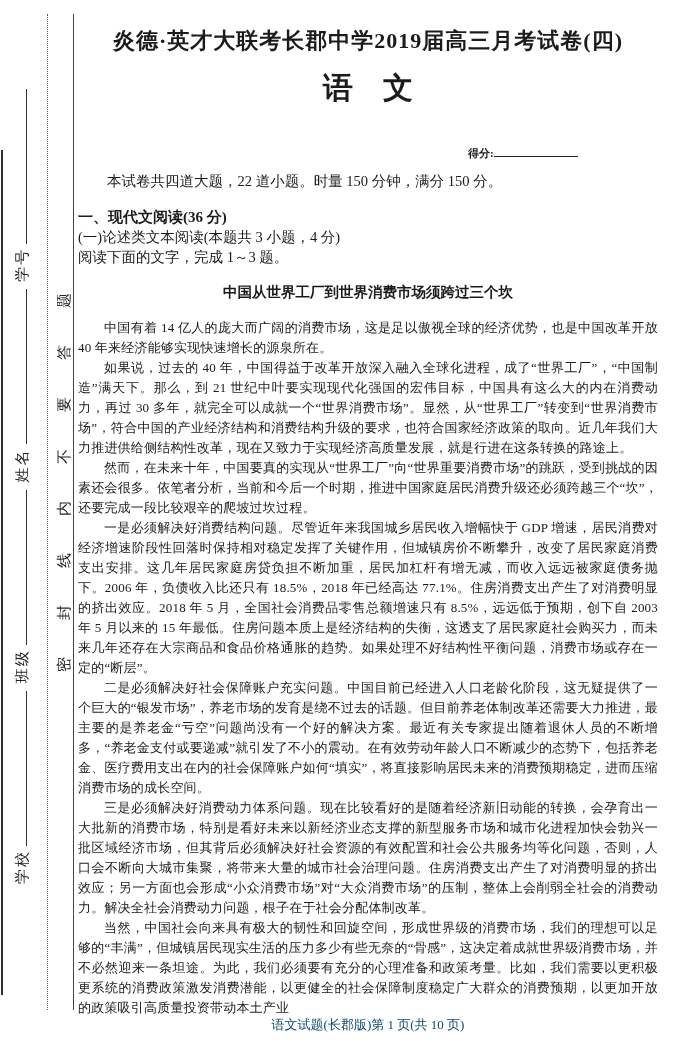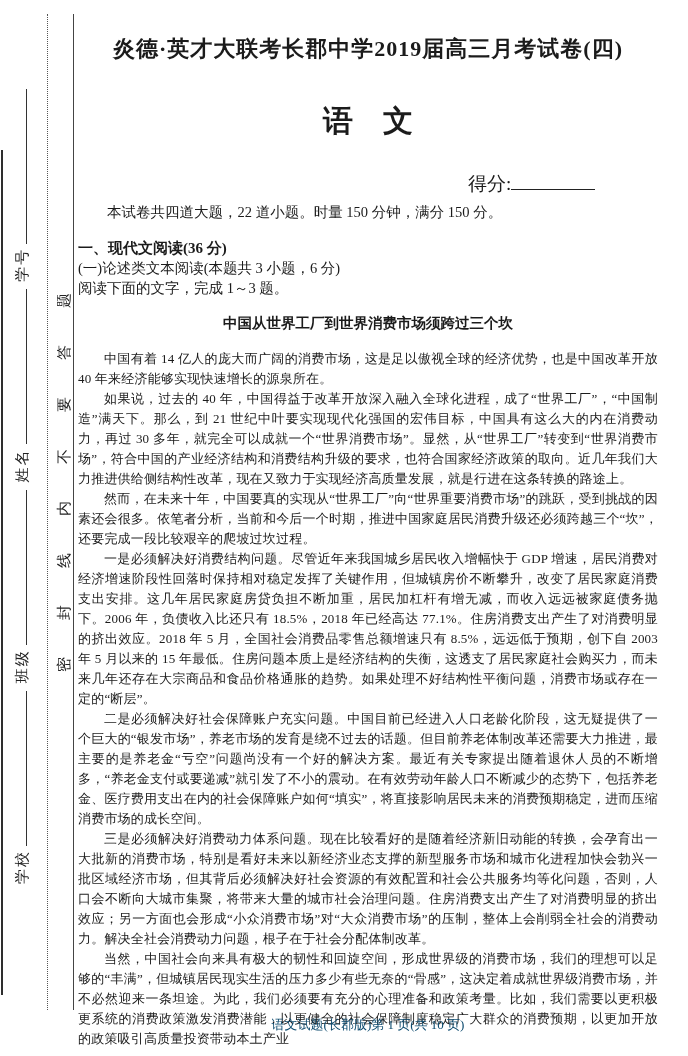--- a/index.html
+++ b/index.html
@@ -43,32 +43,32 @@
   .solid-line {
     position:absolute; left:73px; top:14px; height:996px; width:0;
     border-left:1px solid #444;
   }
 
   
   .content {
     position:absolute; left:78px; top:22px; width:580px;
   }
   .exam-title {
-    margin:12px; text-align:center;
+    margin:4px; text-align:center;
     font-size:22px; font-weight:bold; line-height:30px;
     letter-spacing:1px;
   }
   .subject-title {
-    margin:40px 0 0 0; text-align:center;
+    margin:15px 0 0 0; text-align:center;
     font-size:30px; font-weight:bold; line-height:34px;
     white-space:pre;
   }
   .score-row {
     margin:36px 0 0 390px;
-    font-size:19px; line-height:20px; font-weight:normal;
+    font-size:11px; line-height:20px; font-weight:bold;
   }
   .score-blank {
     display:inline-block; width:84px; height:15px;
     border-bottom:1px solid #222; vertical-align:baseline;
   }
   .exam-summary {
     margin:8px 0 0 0; text-indent:2em;
     font-size:14.5px; line-height:20px;
   }
   .section-heading {
@@ -115,21 +115,21 @@
     <h1 class="exam-title">炎德·英才大联考长郡中学2019届高三月考试卷(四)</h1>
     <h2 class="subject-title">语　文</h2>
 
     <div class="score-row">
       <span>得分:</span><span class="score-blank"></span>
     </div>
 
     <p class="exam-summary">本试卷共四道大题，22 道小题。时量 150 分钟，满分 150 分。</p>
 
     <h3 class="section-heading">一、现代文阅读(36 分)</h3>
-    <p class="subsection-heading">(一)论述类文本阅读(本题共 3 小题，6 分)</p>
+    <p class="subsection-heading">(一)论述类文本阅读(本题共 3 小题，4 分)</p>
     <p class="reading-instruction">阅读下面的文字，完成 1～3 题。</p>
 
     <h4 class="article-title">中国从世界工厂到世界消费市场须跨过三个坎</h4>
 
     <p class="body-para">中国有着 14 亿人的庞大而广阔的消费市场，这是足以傲视全球的经济优势，也是中国改革开放 40 年来经济能够实现快速增长的源泉所在。</p>
     <p class="body-para">如果说，过去的 40 年，中国得益于改革开放深入融入全球化进程，成了“世界工厂”，“中国制造”满天下。那么，到 21 世纪中叶要实现现代化强国的宏伟目标，中国具有这么大的内在消费动力，再过 30 多年，就完全可以成就一个“世界消费市场”。显然，从“世界工厂”转变到“世界消费市场”，符合中国的产业经济结构和消费结构升级的要求，也符合国家经济政策的取向。近几年我们大力推进供给侧结构性改革，现在又致力于实现经济高质量发展，就是行进在这条转换的路途上。</p>
     <p class="body-para">然而，在未来十年，中国要真的实现从“世界工厂”向“世界重要消费市场”的跳跃，受到挑战的因素还会很多。依笔者分析，当前和今后一个时期，推进中国家庭居民消费升级还必须跨越三个“坎”，还要完成一段比较艰辛的爬坡过坎过程。</p>
     <p class="body-para">一是必须解决好消费结构问题。尽管近年来我国城乡居民收入增幅快于 GDP 增速，居民消费对经济增速阶段性回落时保持相对稳定发挥了关键作用，但城镇房价不断攀升，改变了居民家庭消费支出安排。这几年居民家庭房贷负担不断加重，居民加杠杆有增无减，而收入远远被家庭债务抛下。2006 年，负债收入比还只有 18.5%，2018 年已经高达 77.1%。住房消费支出产生了对消费明显的挤出效应。2018 年 5 月，全国社会消费品零售总额增速只有 8.5%，远远低于预期，创下自 2003 年 5 月以来的 15 年最低。住房问题本质上是经济结构的失衡，这透支了居民家庭社会购买力，而未来几年还存在大宗商品和食品价格通胀的趋势。如果处理不好结构性平衡问题，消费市场或存在一定的“断层”。</p>
     <p class="body-para">二是必须解决好社会保障账户充实问题。中国目前已经进入人口老龄化阶段，这无疑提供了一个巨大的“银发市场”，养老市场的发育是绕不过去的话题。但目前养老体制改革还需要大力推进，最主要的是养老金“亏空”问题尚没有一个好的解决方案。最近有关专家提出随着退休人员的不断增多，“养老金支付或要递减”就引发了不小的震动。在有效劳动年龄人口不断减少的态势下，包括养老金、医疗费用支出在内的社会保障账户如何“填实”，将直接影响居民未来的消费预期稳定，进而压缩消费市场的成长空间。</p>
     <p class="body-para">三是必须解决好消费动力体系问题。现在比较看好的是随着经济新旧动能的转换，会孕育出一大批新的消费市场，特别是看好未来以新经济业态支撑的新型服务市场和城市化进程加快会勃兴一批区域经济市场，但其背后必须解决好社会资源的有效配置和社会公共服务均等化问题，否则，人口会不断向大城市集聚，将带来大量的城市社会治理问题。住房消费支出产生了对消费明显的挤出效应；另一方面也会形成“小众消费市场”对“大众消费市场”的压制，整体上会削弱全社会的消费动力。解决全社会消费动力问题，根子在于社会分配体制改革。</p>

